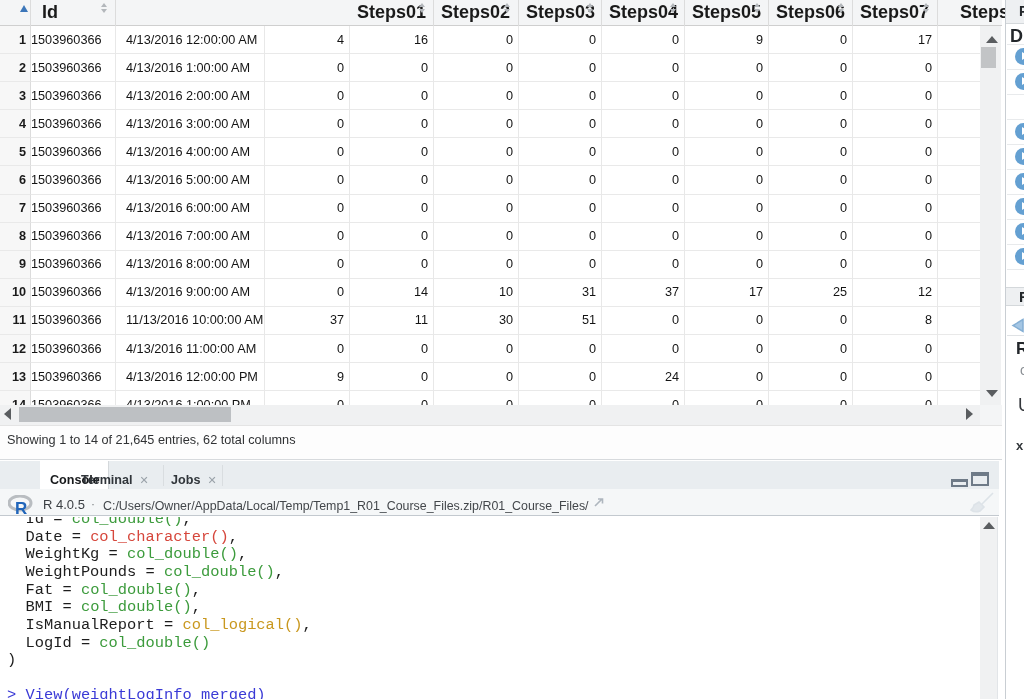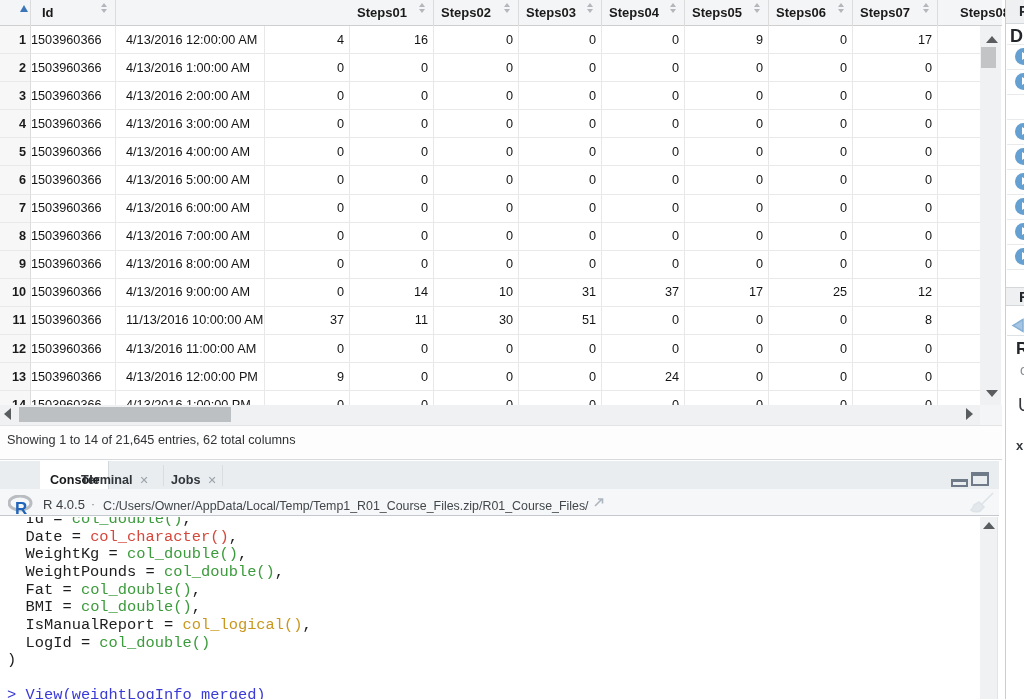--- a/index.html
+++ b/index.html
@@ -5,21 +5,21 @@
   * { margin:0; padding:0; box-sizing:border-box; }
   html,body { width:1024px; height:699px; overflow:hidden; background:#fff;
     font-family:"Liberation Sans", sans-serif; }
   .abs { position:absolute; }
   #page { position:relative; width:1024px; height:699px; overflow:hidden; }
 
   
   #thead { left:0; top:0; width:1002px; height:26px; background:#f4f5f6;
     border-bottom:1px solid #cfcfcf; }
   .hc { position:absolute; top:0; height:42px; border-right:1px solid #dcdcdc;
-    font-weight:bold; font-size:13px; color:#1a1a1a; line-height:25px;
+    font-weight:bold; font-size:18px; color:#1a1a1a; line-height:25px;
     padding-left:7px; white-space:nowrap; overflow:hidden; }
   .sort { position:absolute; top:3px; width:7px; height:10px; }
   .sort:before { content:""; position:absolute; left:0; top:0;
     border-left:3px solid transparent; border-right:3px solid transparent;
     border-bottom:4px solid #b3b7bb; }
   .sort:after { content:""; position:absolute; left:0; top:6px;
     border-left:3px solid transparent; border-right:3px solid transparent;
     border-top:4px solid #b3b7bb; }
   #bluetri { position:absolute; left:20px; top:5px; width:0; height:0;
     border-left:4.5px solid transparent; border-right:4.5px solid transparent;

